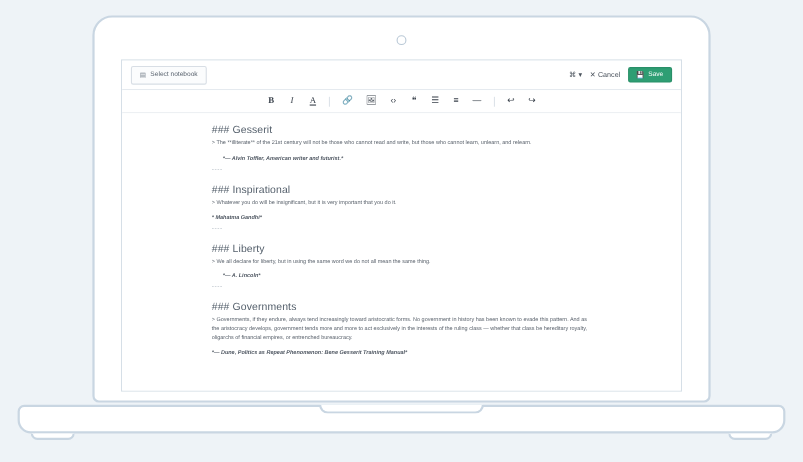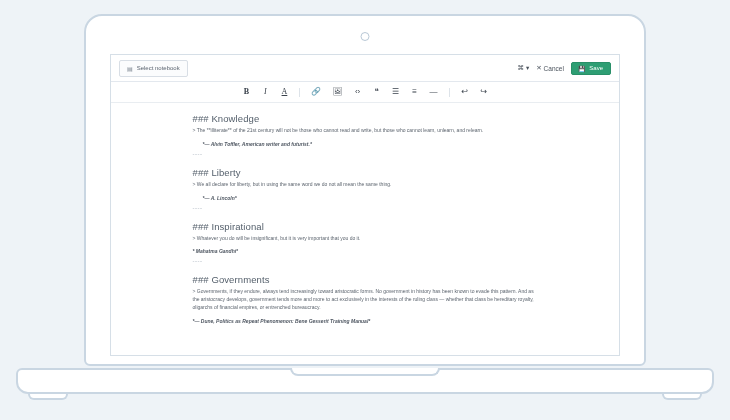--- a/index.html
+++ b/index.html
@@ -255,41 +255,41 @@
         <span class="fmt">—</span>
         <span class="fmt-sep"></span>
         <span class="fmt">↩</span>
         <span class="fmt">↪</span>
       </div>
 
       <div class="editor">
         <div class="doc">
 
           <div class="blk">
-            <div class="heading">### Knowledge</div>
+            <div class="heading">### Gesserit</div>
             <div class="quote">&gt; The **illiterate** of the 21st century will not be those who cannot read and write, but those who cannot learn, unlearn, and relearn.</div>
             <div class="attrib">*— Alvin Toffler, American writer and futurist.*</div>
+            <div class="rule">----</div>
+          </div>
+
+          <div class="blk">
+            <div class="heading">### Inspirational</div>
+            <div class="quote">&gt; Whatever you do will be insignificant, but it is very important that you do it.</div>
+            <div class="attrib flush">* Mahatma Gandhi*</div>
             <div class="rule">----</div>
           </div>
 
           <div class="blk">
             <div class="heading">### Liberty</div>
             <div class="quote">&gt; We all declare for liberty, but in using the same word we do not all mean the same thing.</div>
             <div class="attrib">*— A. Lincoln*</div>
             <div class="rule">----</div>
           </div>
 
           <div class="blk">
-            <div class="heading">### Inspirational</div>
-            <div class="quote">&gt; Whatever you do will be insignificant, but it is very important that you do it.</div>
-            <div class="attrib flush">* Mahatma Gandhi*</div>
-            <div class="rule">----</div>
-          </div>
-
-          <div class="blk">
             <div class="heading">### Governments</div>
             <div class="quote">&gt; Governments, if they endure, always tend increasingly toward aristocratic forms. No government in history has been known to evade this pattern. And as the aristocracy develops, government tends more and more to act exclusively in the interests of the ruling class — whether that class be hereditary royalty, oligarchs of financial empires, or entrenched bureaucracy.</div>
             <div class="attrib flush">*— Dune, Politics as Repeat Phenomenon: Bene Gesserit Training Manual*</div>
           </div>
 
         </div>
       </div>
 
     </div>
   </div>

